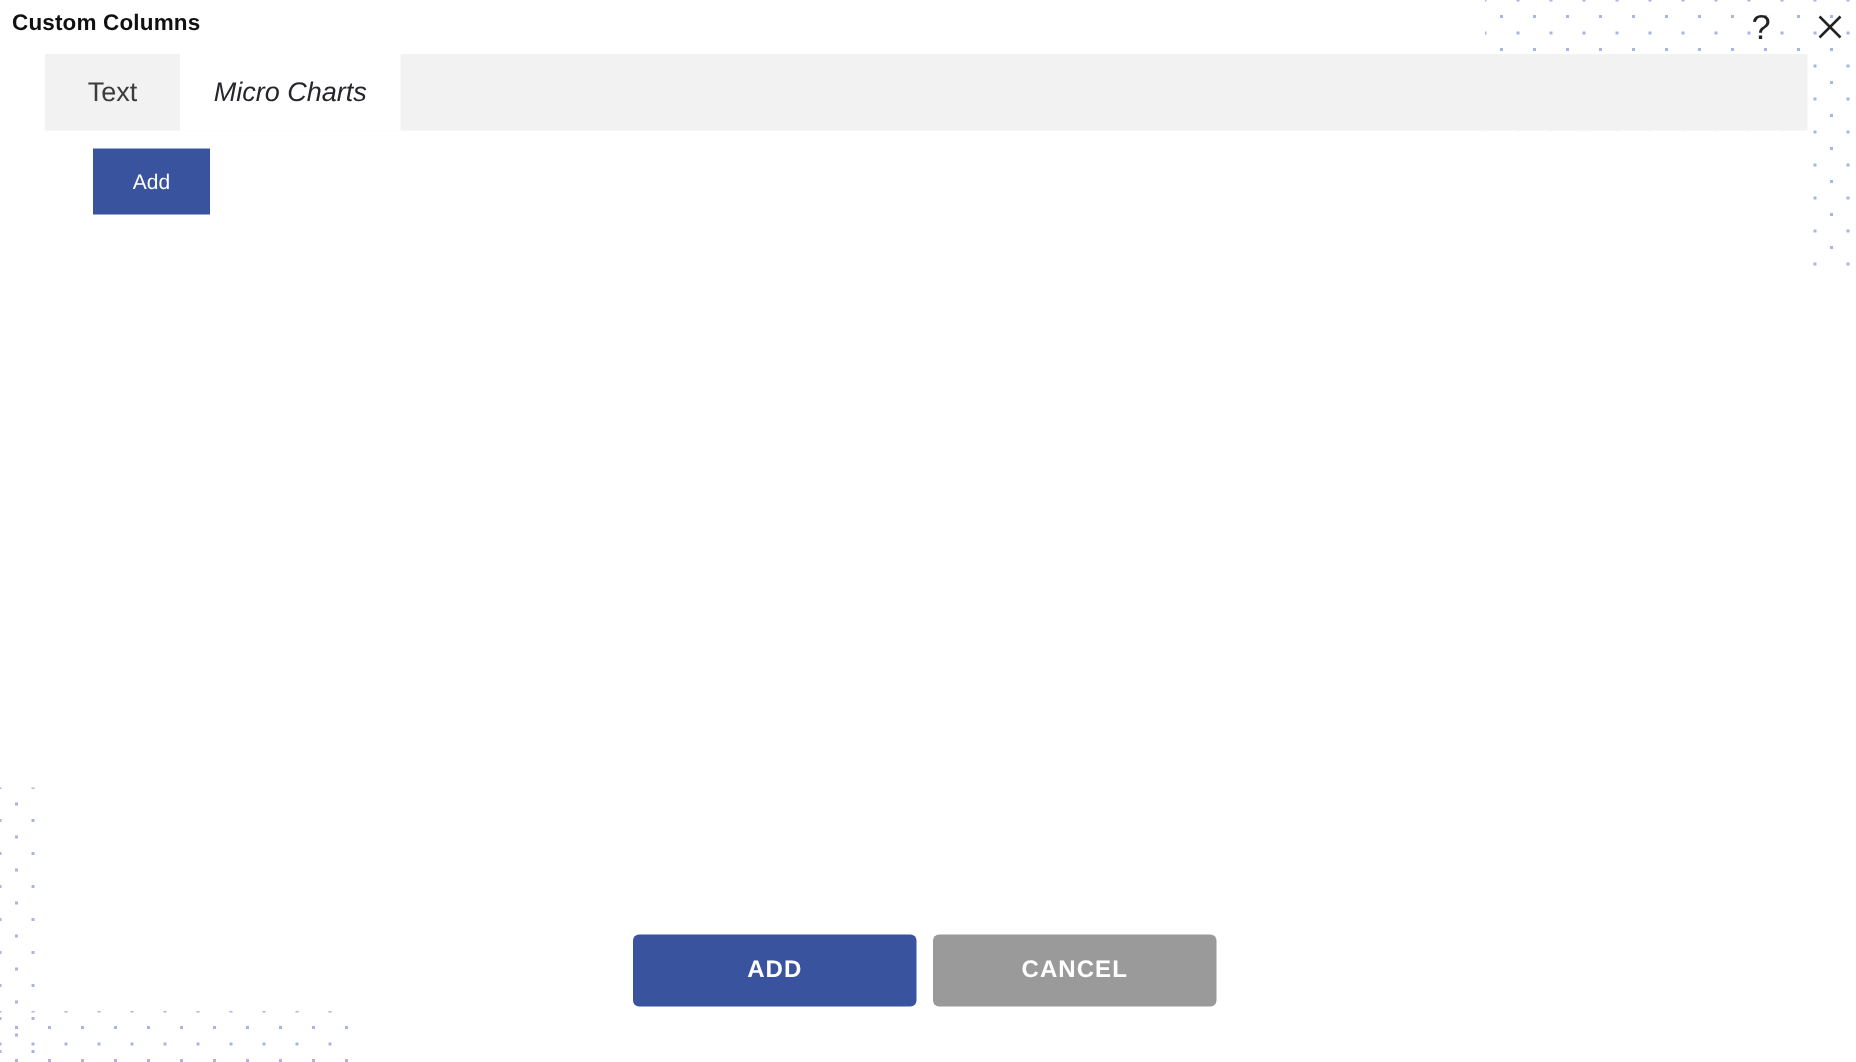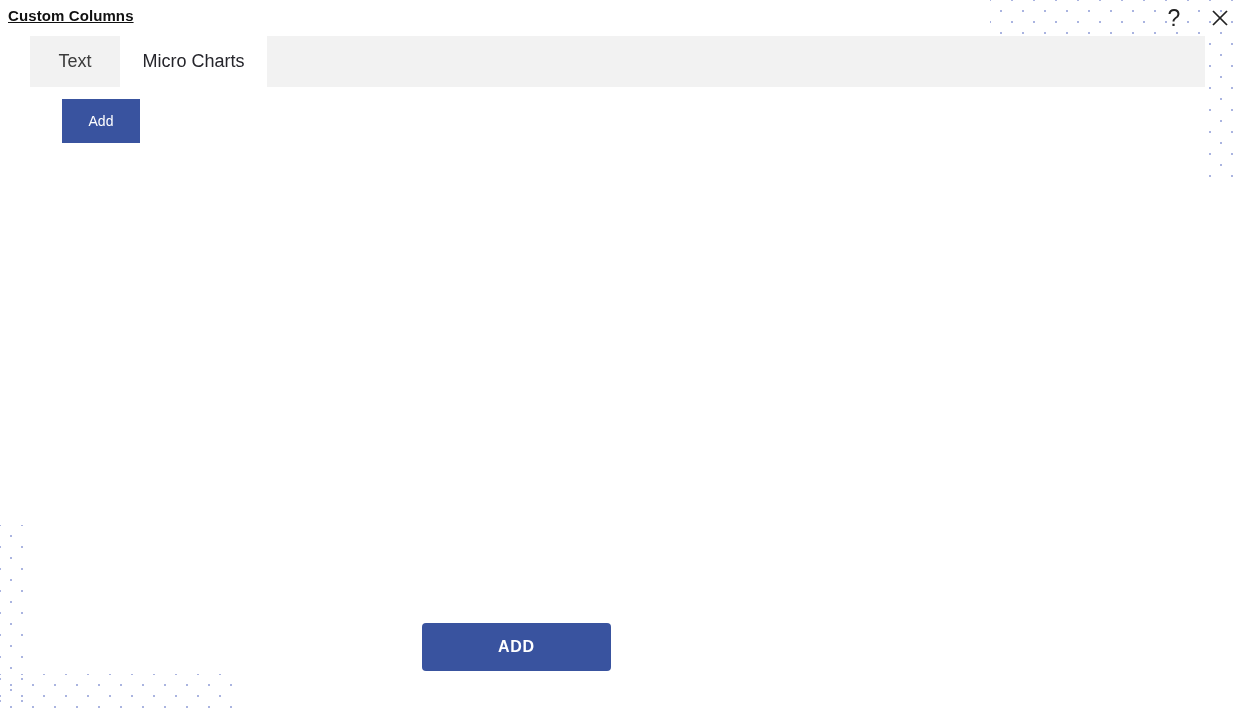--- a/index.html
+++ b/index.html
@@ -34,21 +34,20 @@
   
   #dialog-title {
     position: absolute;
     left: 8px;
     top: 7px;
     font-size: 15px;
     font-weight: bold;
     color: #111111;
     letter-spacing: .1px;
     z-index: 3;
-    text-decoration: underline;
   }
 
   .hdr-icon {
     position: absolute;
     top: 3px;
     width: 30px;
     height: 30px;
     display: flex;
     align-items: center;
     justify-content: center;
@@ -79,20 +78,21 @@
     font-size: 18px;
     color: #3c3c3c;
     cursor: pointer;
     user-select: none;
     background: transparent;
     box-sizing: border-box;
   }
   .tab.selected {
     background: #ffffff;
     color: #25252b;
+    font-style: italic;
   }
   #tab-text      { width: 90px; }
   #tab-condition { width: 120px; }
   #tab-microcharts { width: 147px; }
   #tab-filler { flex: 1; }
 
   
   #panel {
     position: absolute;
     left: 30px;
@@ -173,13 +173,14 @@
   </div>
   <div class="tab" id="tab-filler"></div>
 </div>
 
 <div id="panel"></div>
 
 <button id="add-series-button">Add</button>
 
 <div id="footer-actions">
   <button class="action-btn" id="confirm-add-button">ADD</button>
+  <button class="action-btn" id="cancel-button">CANCEL</button>
 </div>
 
 </body></html>

